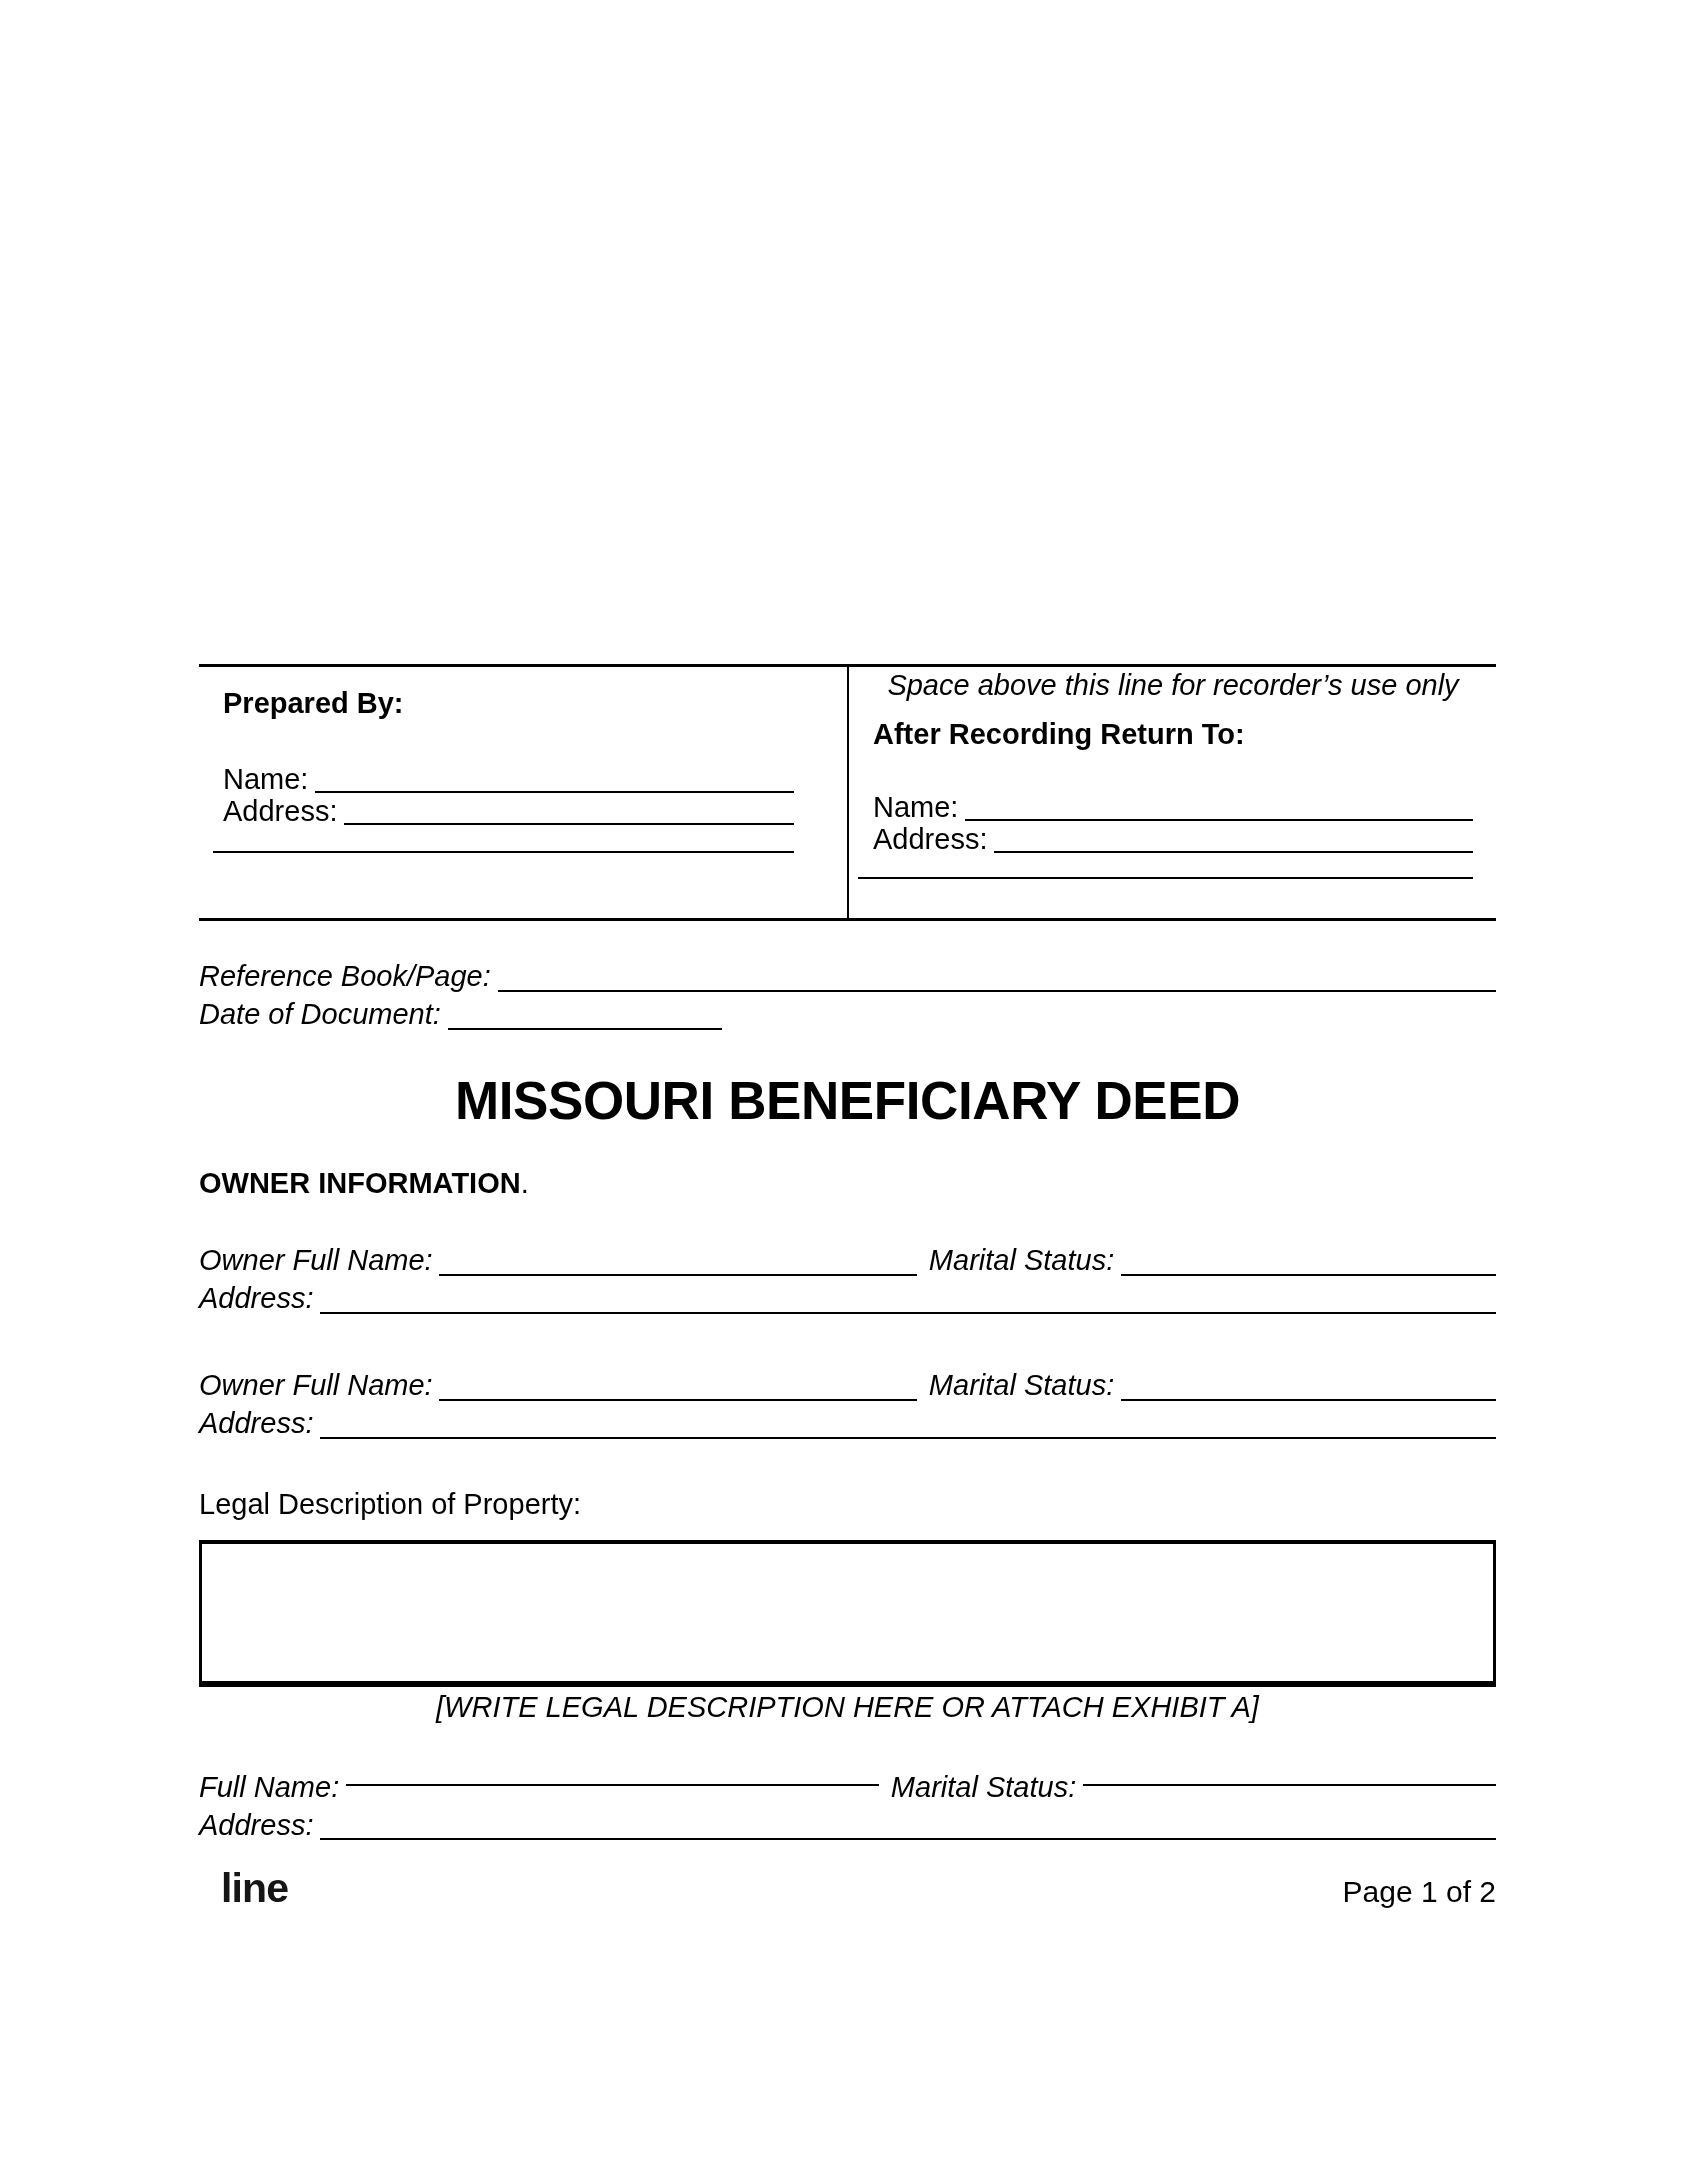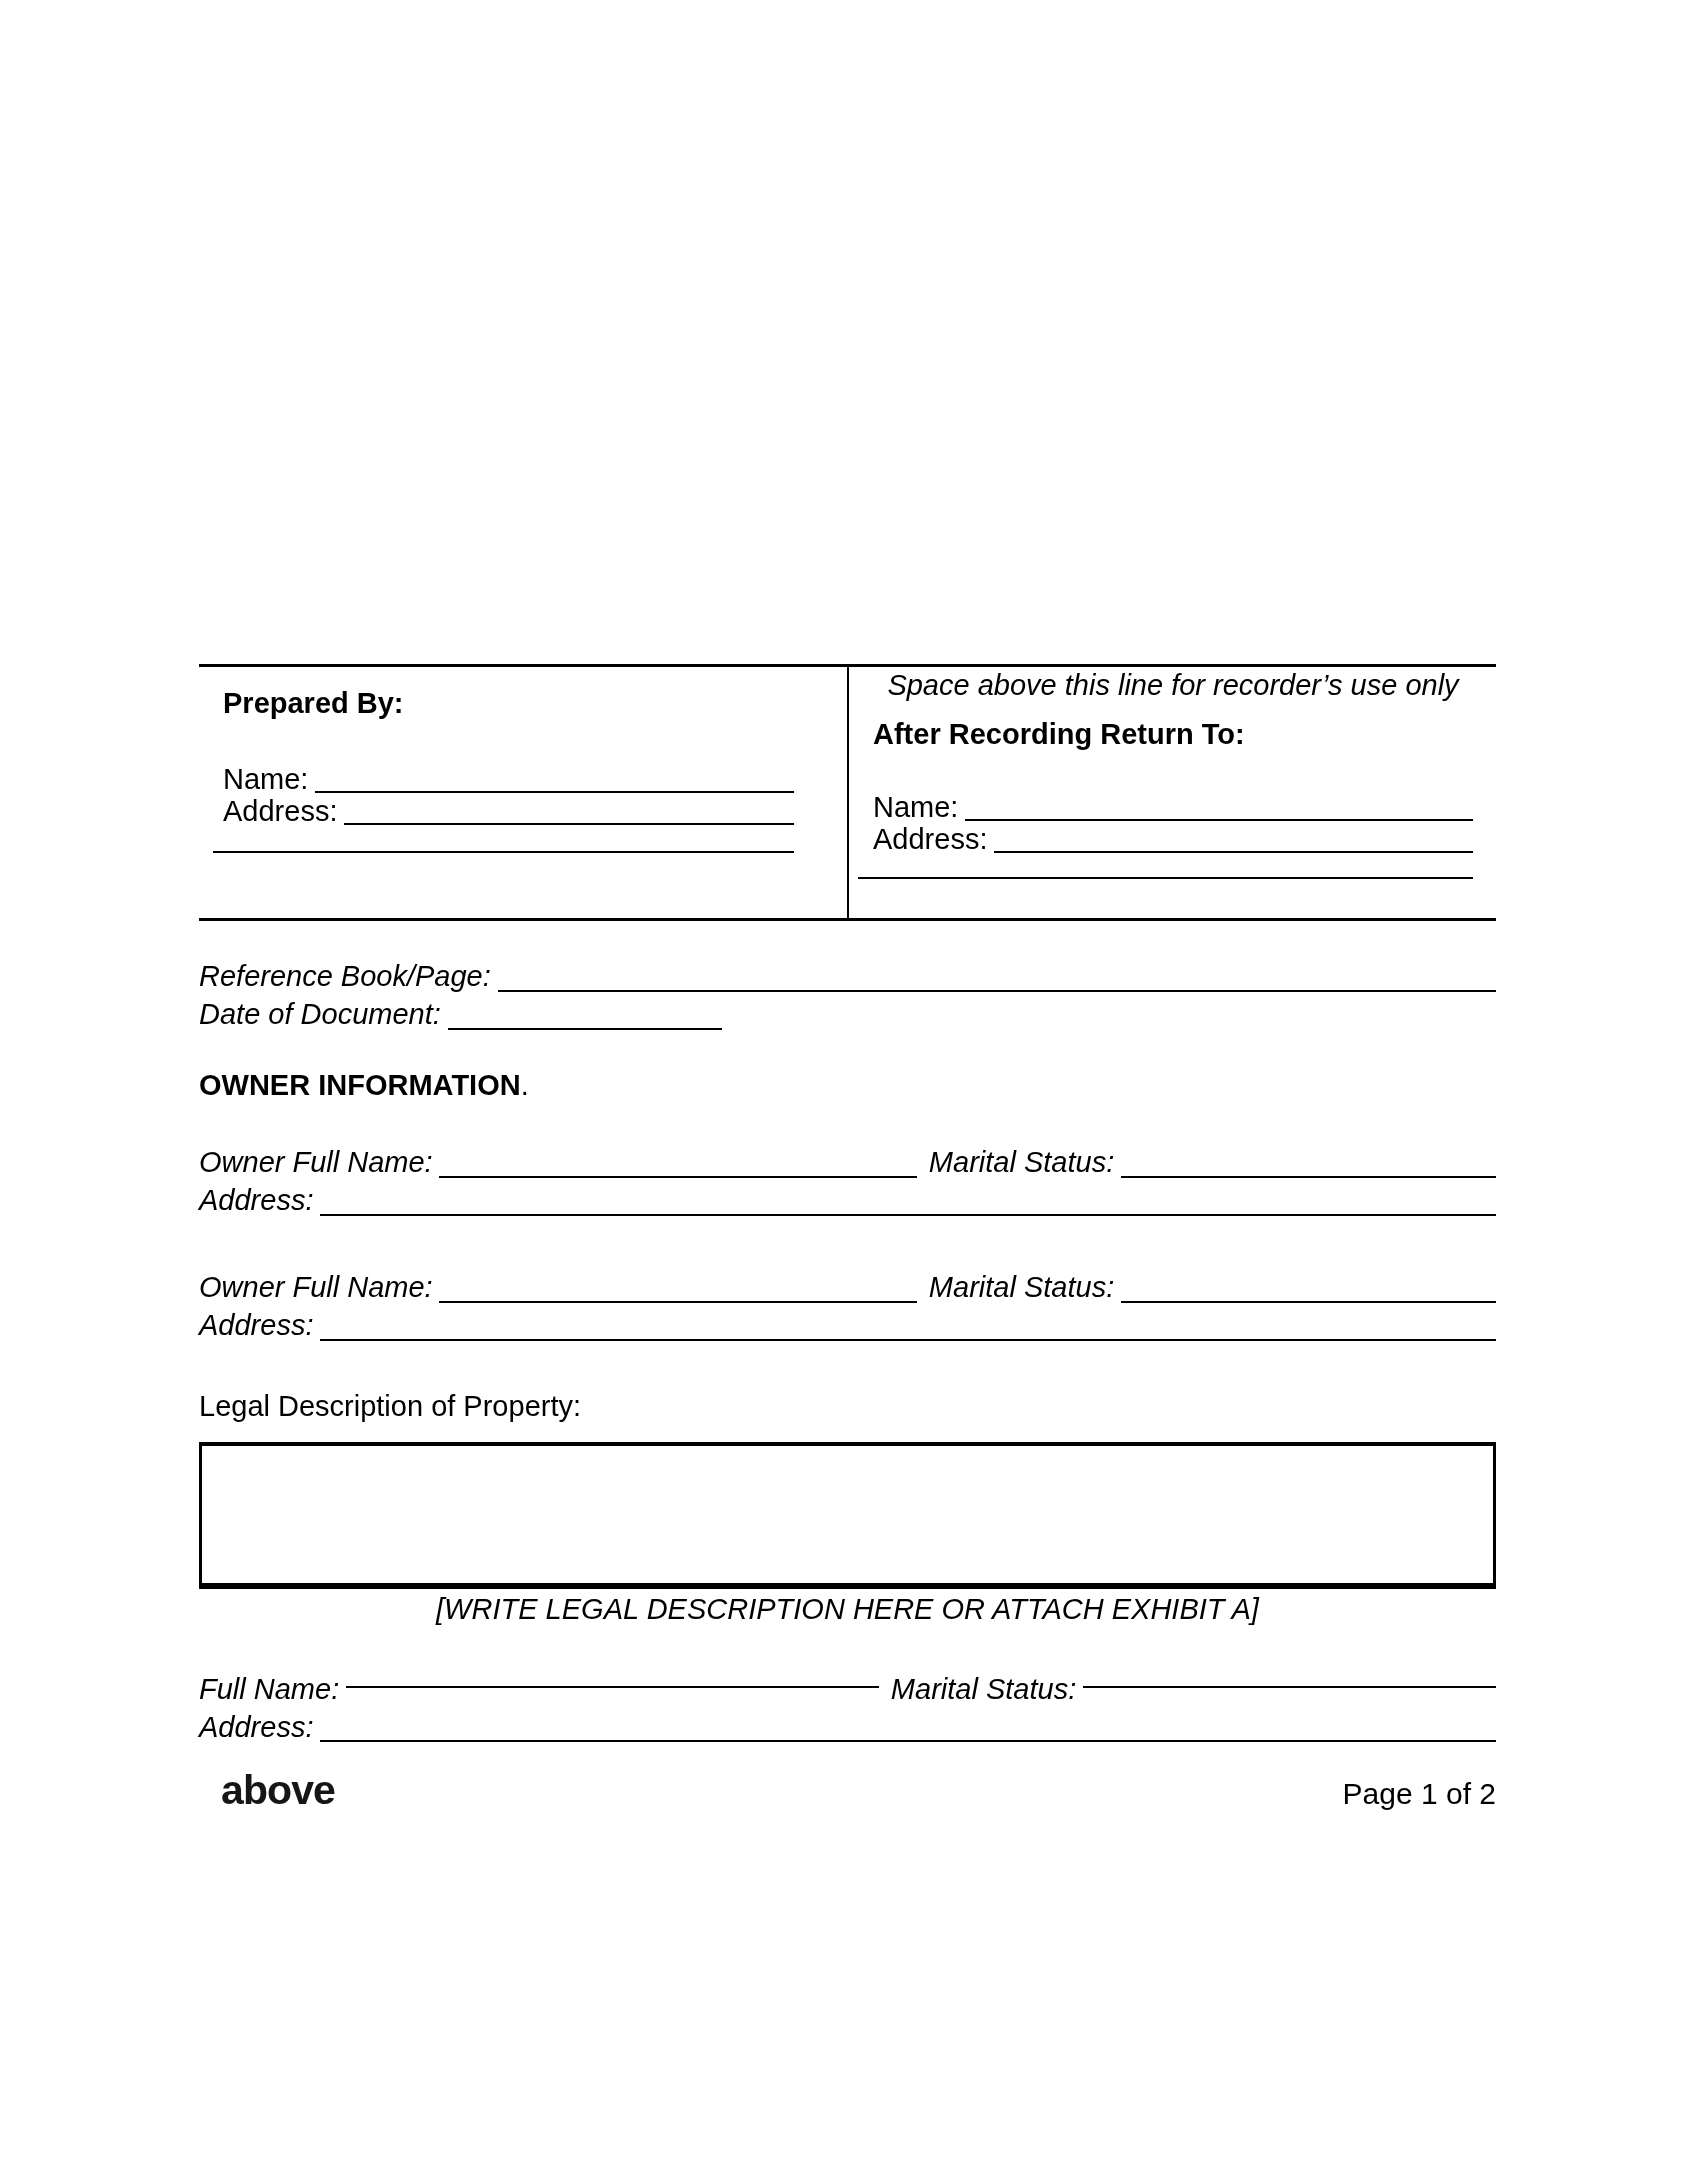--- a/index.html
+++ b/index.html
@@ -150,20 +150,21 @@
 
     <div class="row ref-row">
       <span class="lbl">Reference Book/Page:</span>
       <span class="fill-line"></span>
     </div>
     <div class="row date-row">
       <span class="lbl">Date of Document:</span>
       <span class="fill-line date-line"></span>
     </div>
 
+    <div class="doc-title">MISSOURI BENEFICIARY DEED</div>
 
     <div class="section-heading"><span class="bold">OWNER INFORMATION</span><span>.</span></div>
 
     <div class="row owner-row-1">
       <span class="lbl">Owner Full Name:</span>
       <span class="fill-line name-line"></span>
       <span class="lbl">Marital Status:</span>
       <span class="fill-line marital-line"></span>
     </div>
     <div class="row">
@@ -192,19 +193,19 @@
       <span class="fill-line name-line"></span>
       <span class="lbl">Marital Status:</span>
       <span class="fill-line grantee-marital-line"></span>
     </div>
     <div class="row">
       <span class="lbl">Address:</span>
       <span class="fill-line"></span>
     </div>
 
     <div class="footer">
-      <span class="logo">above</span>
+      <span class="logo">line</span>
       <span class="page-info">Page 1 of 2</span>
     </div>
 
   </div>
 </div>
 
 
 </body></html>

